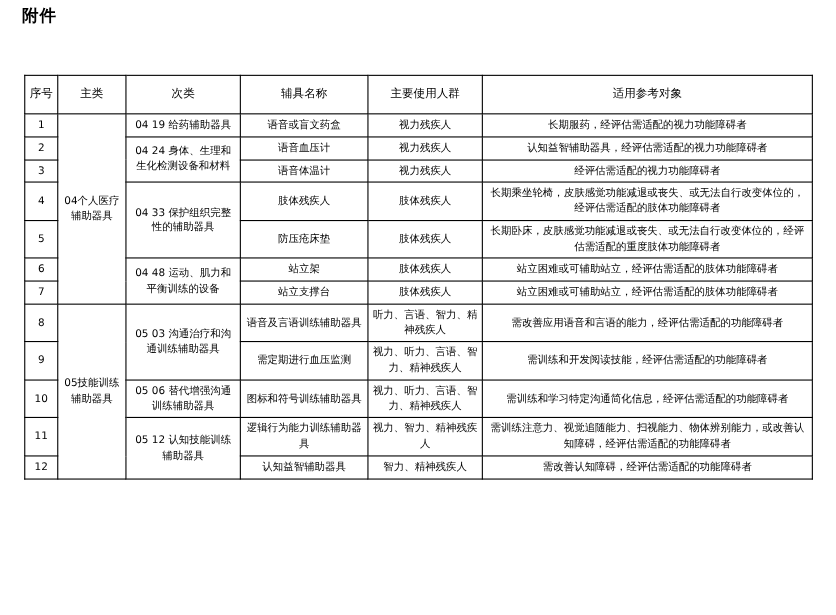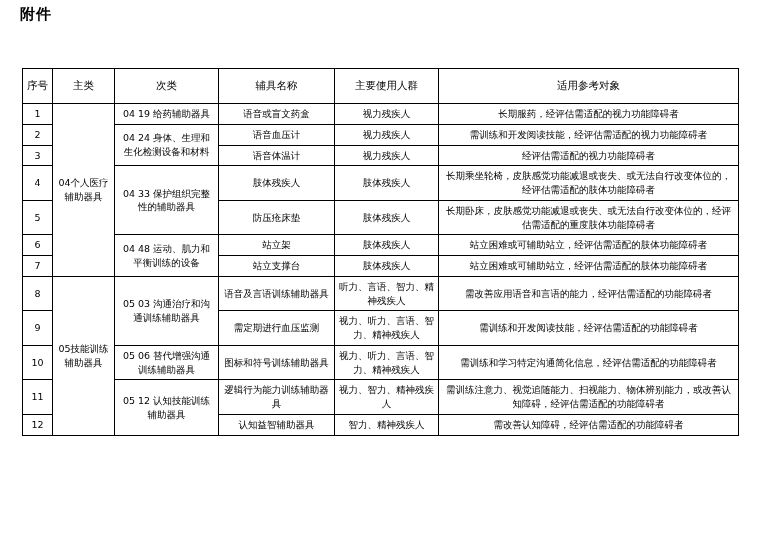--- a/index.html
+++ b/index.html
@@ -133,21 +133,21 @@
           <td class="c-name">语音或盲文药盒</td>
           <td class="c-users">视力残疾人</td>
           <td class="c-ref">长期服药，经评估需适配的视力功能障碍者</td>
         </tr>
 
         <tr>
           <td class="c-num">2</td>
           <td class="c-sub" rowspan="2">04 24 身体、生理和生化检测设备和材料</td>
           <td class="c-name">语音血压计</td>
           <td class="c-users">视力残疾人</td>
-          <td class="c-ref">需训练和开发阅读技能，经评估需适配的视力功能障碍者</td>
+          <td class="c-ref">认知益智辅助器具，经评估需适配的视力功能障碍者</td>
         </tr>
 
         <tr>
           <td class="c-num">3</td>
           <td class="c-name">语音体温计</td>
           <td class="c-users">视力残疾人</td>
           <td class="c-ref">经评估需适配的视力功能障碍者</td>
         </tr>
 
         <tr>

